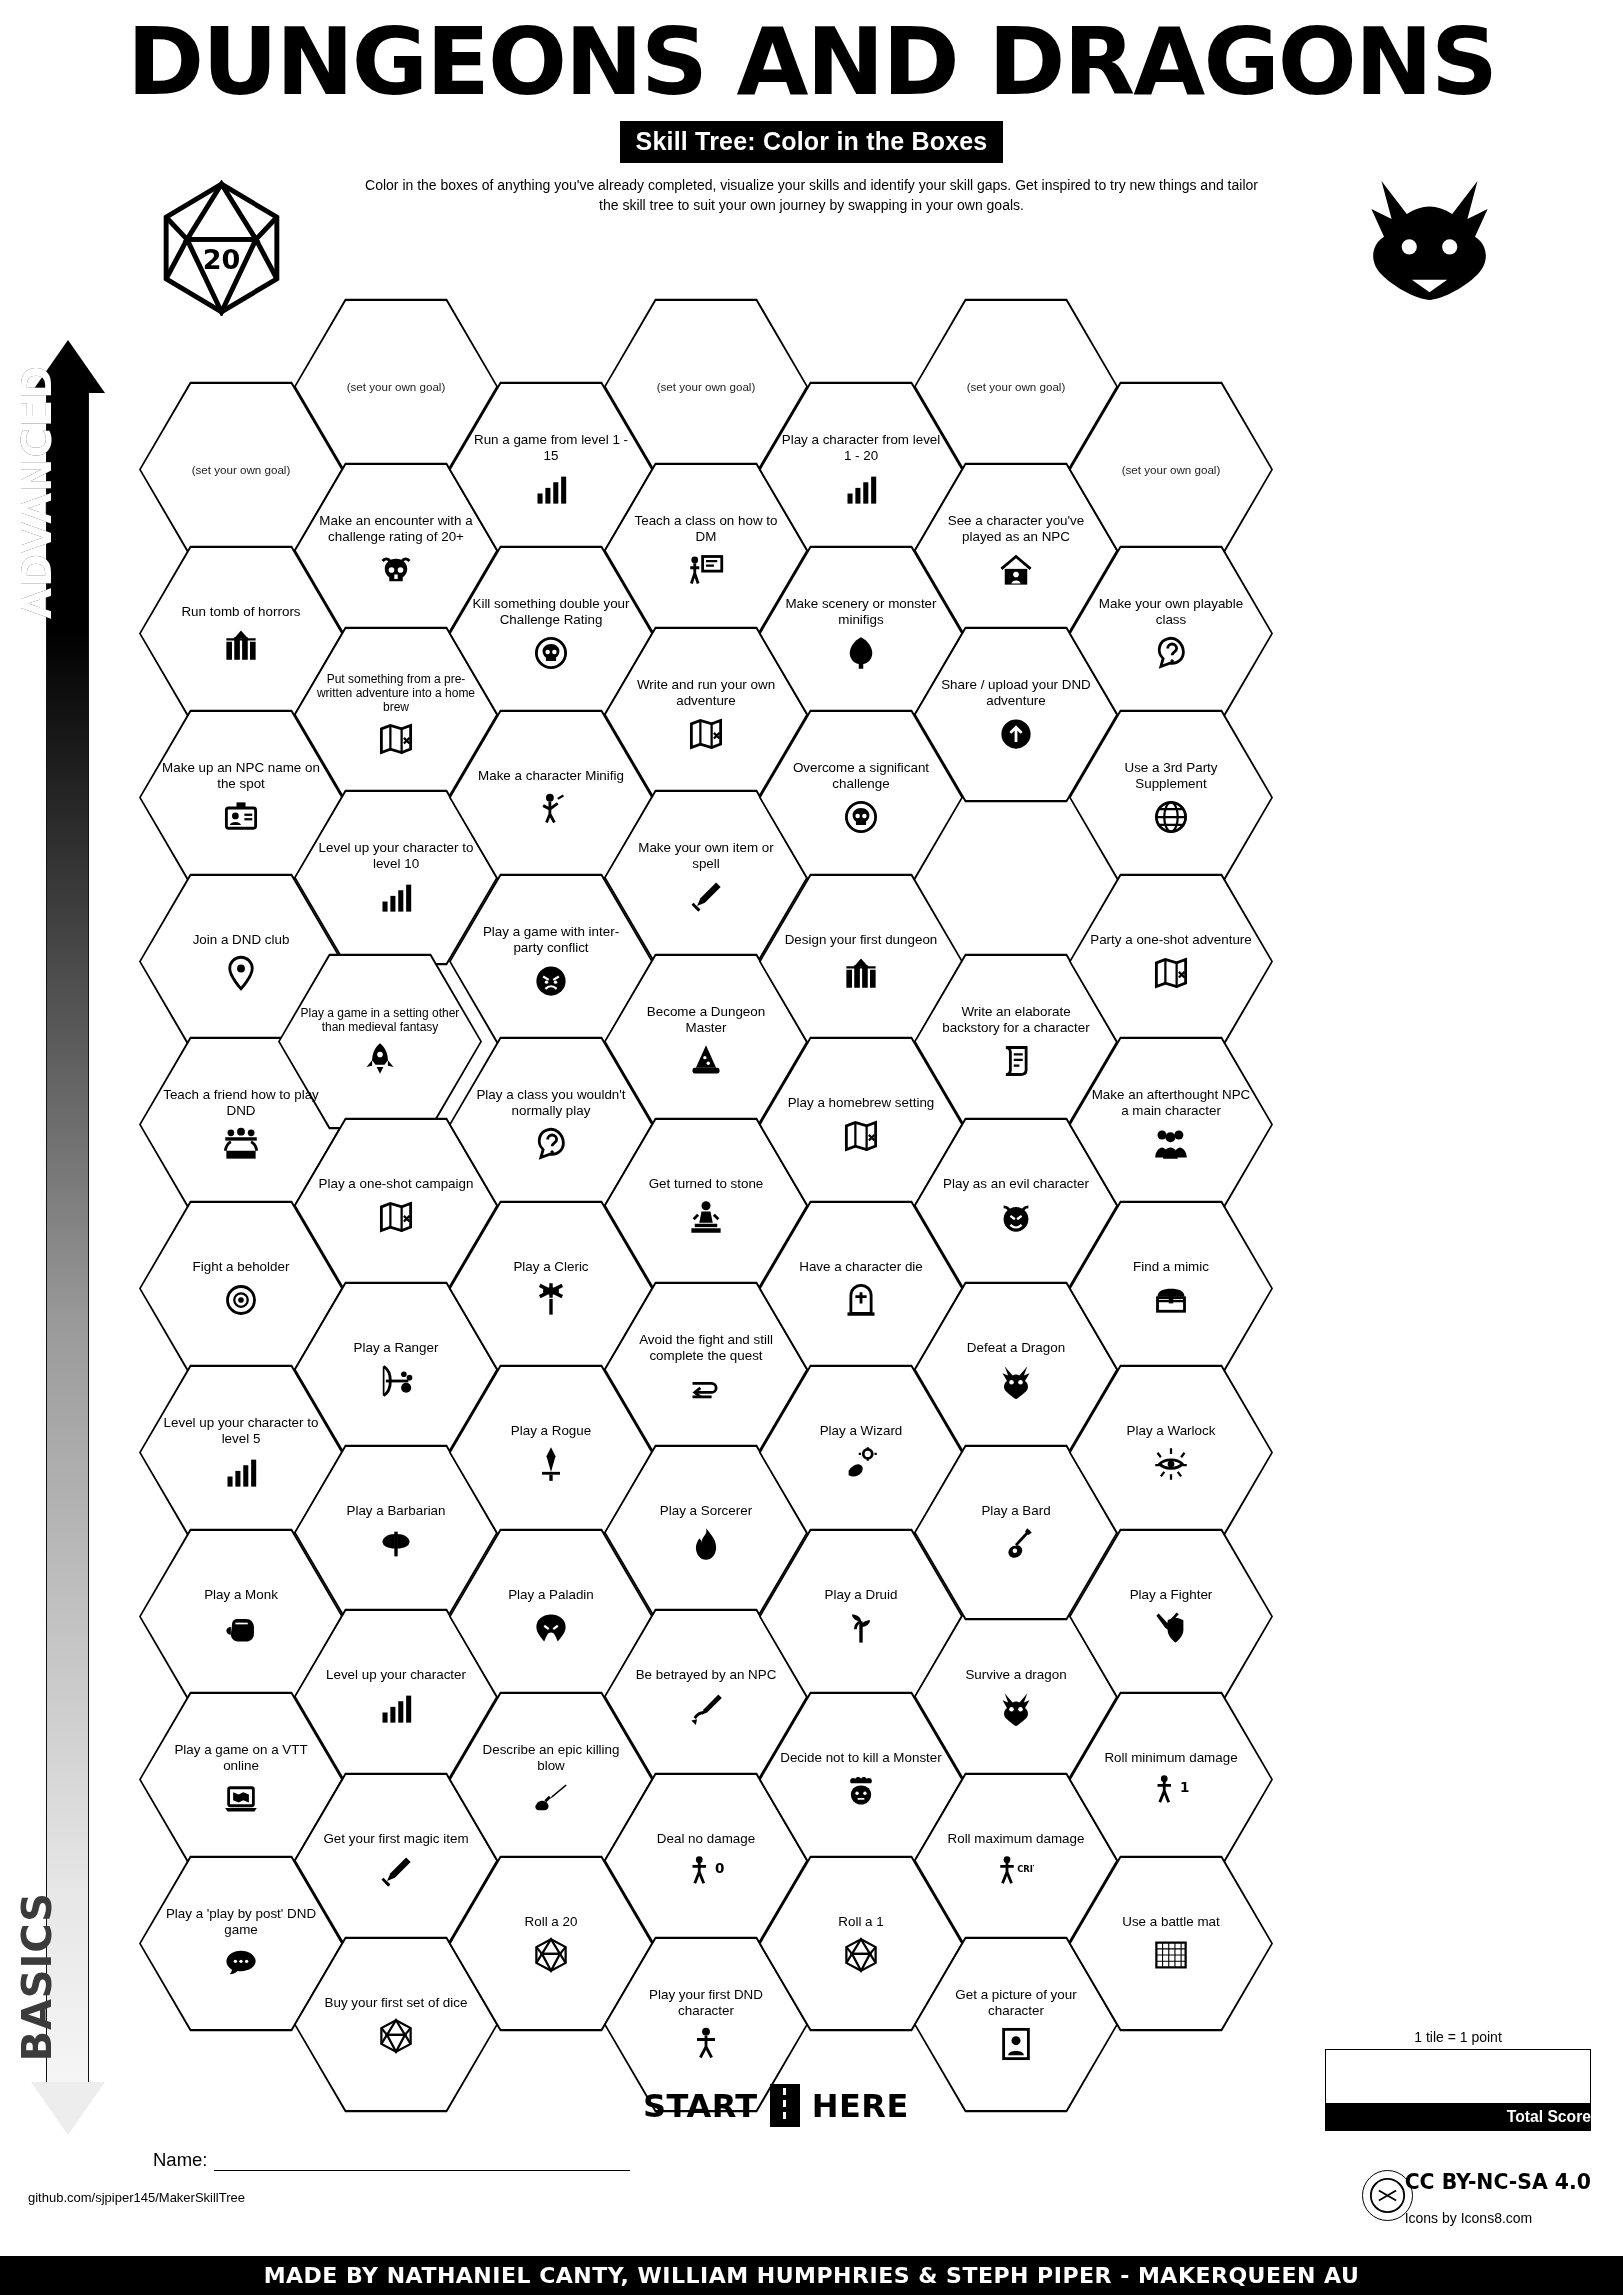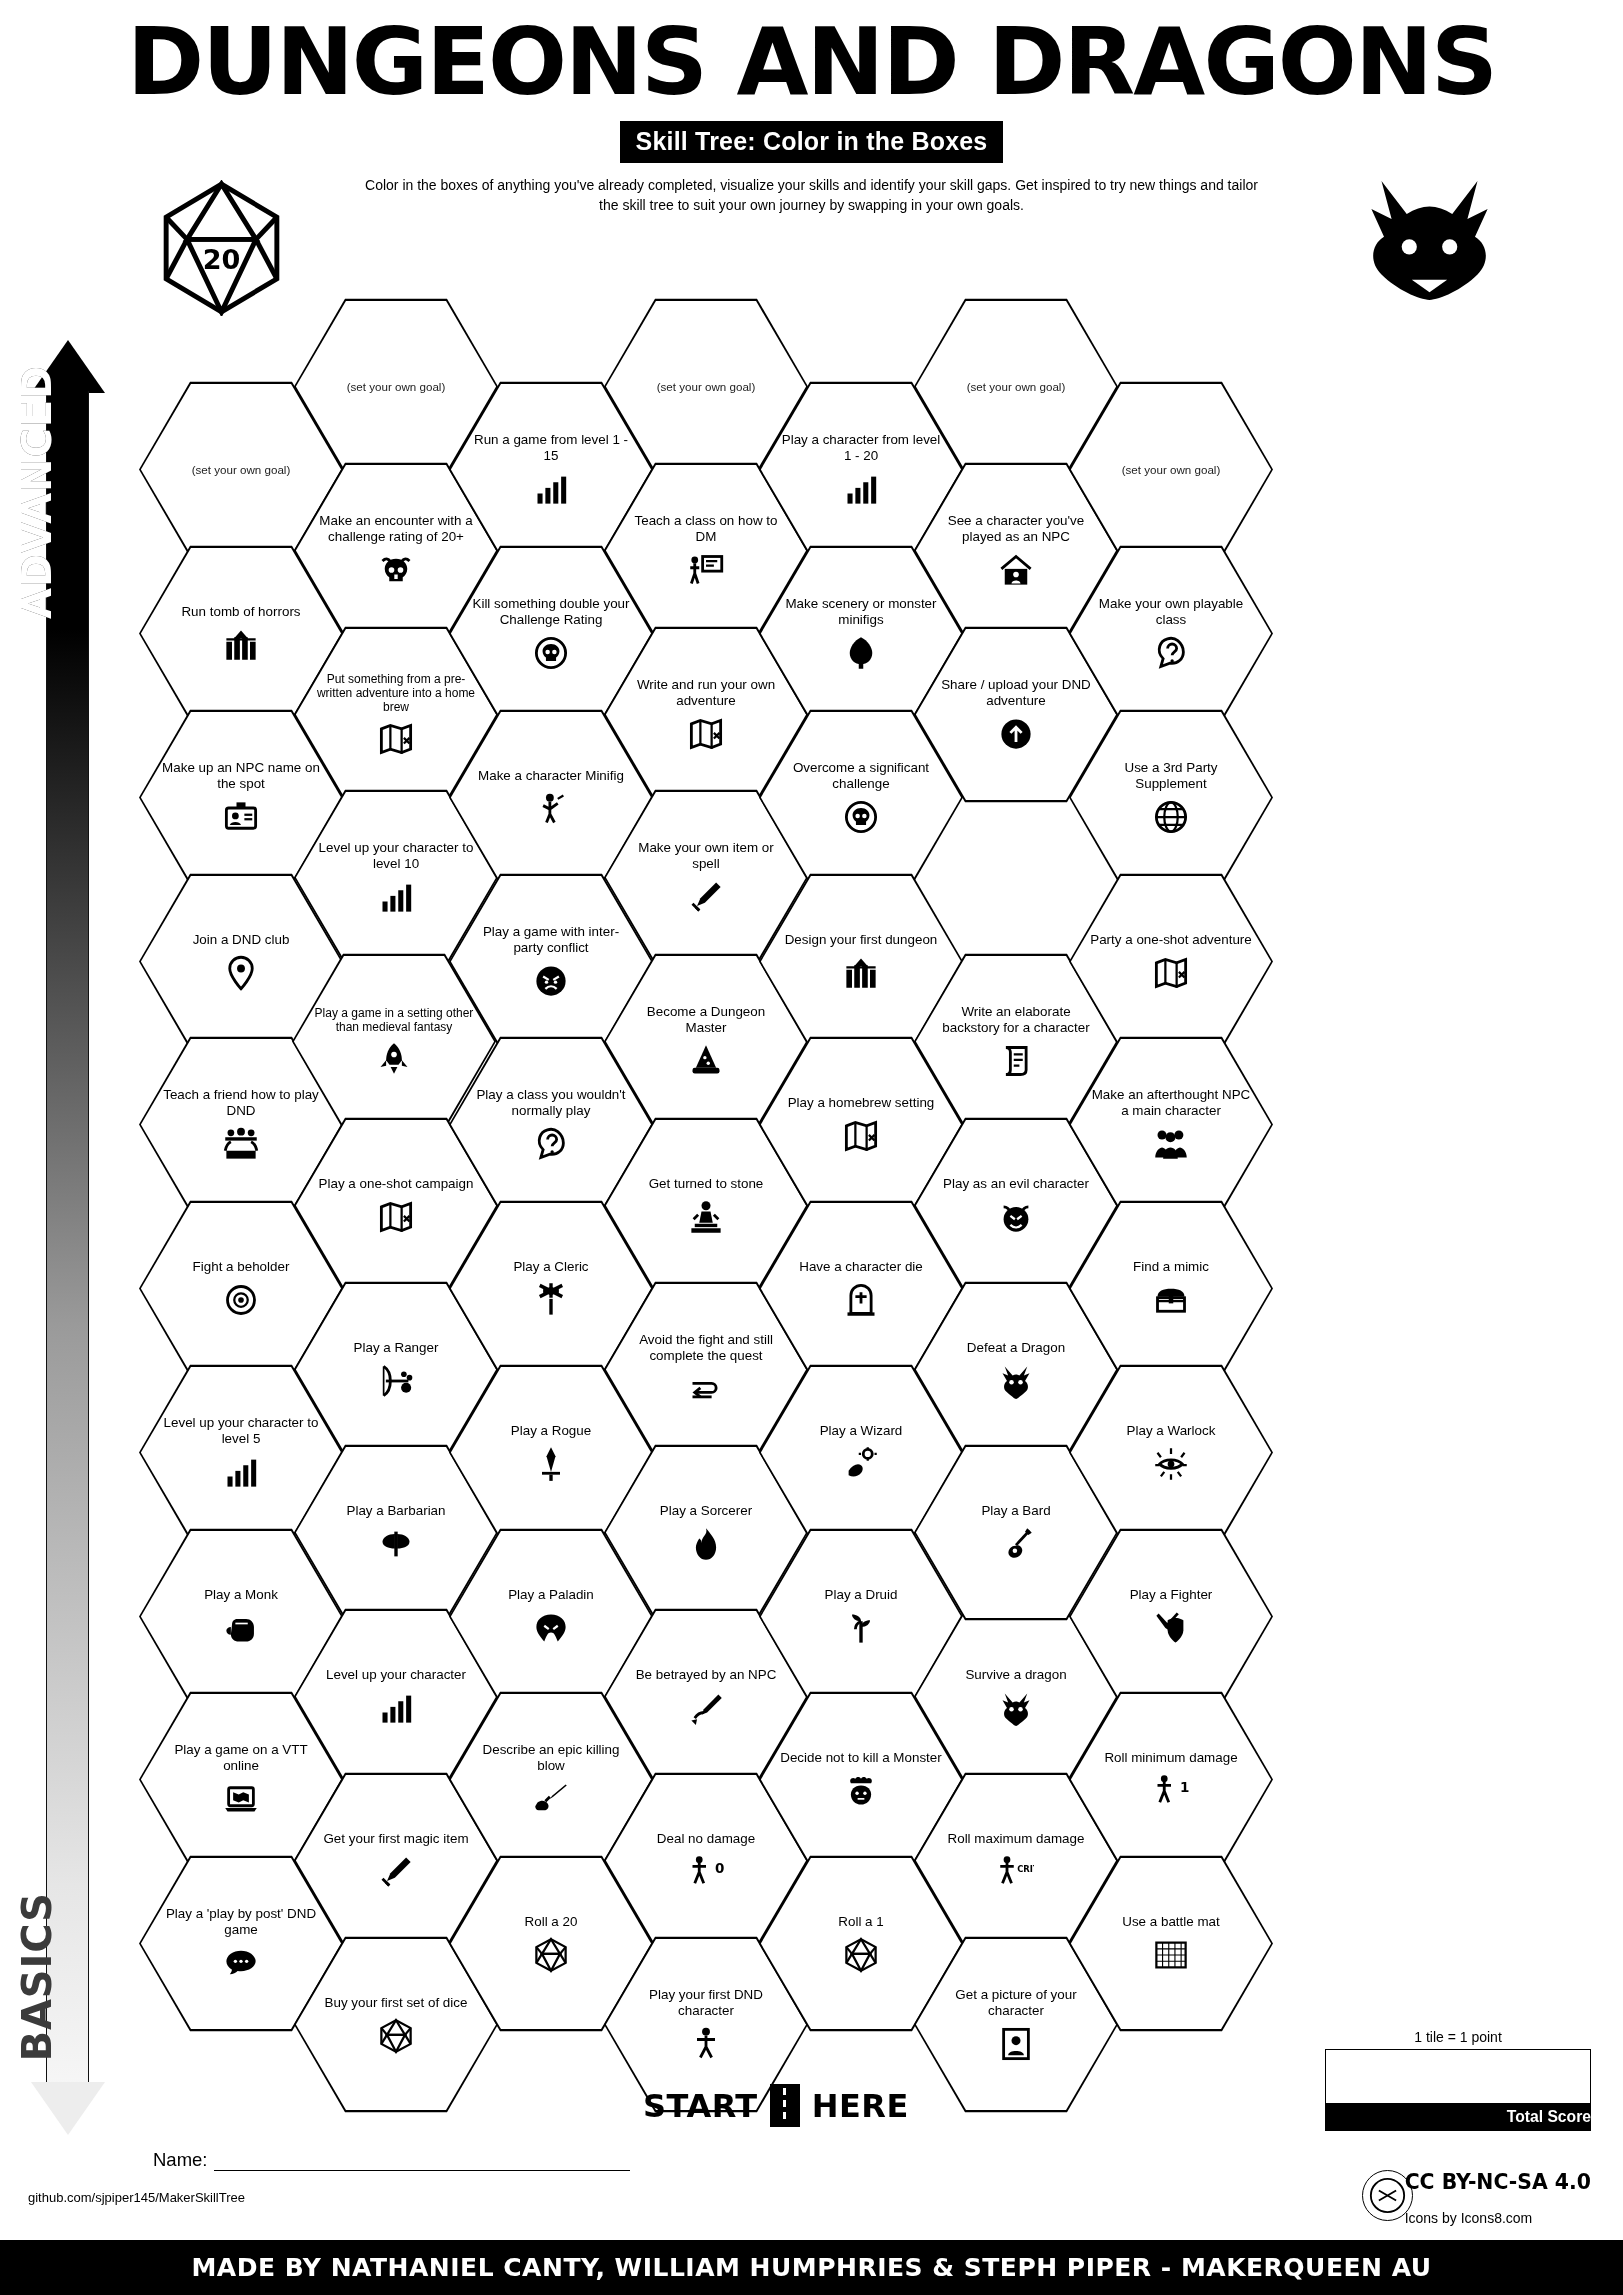--- a/index.html
+++ b/index.html
@@ -155,24 +155,24 @@
   #license .cc { font-size:20.4px; font-weight:bold; font-family:"DejaVu Sans",sans-serif;}
   #license .icons8 { font-size:14px; margin-top:16px; }
   #cc-badge {
     position:absolute; right:210px; top:2170px; width:51px; height:51px;
     border:1.9px solid #000; border-radius:50%;
     display:flex; align-items:center; justify-content:center;
   }
 
   
   #footer {
-    position:absolute; left:0; bottom:0; width:1623px; height:55px;
+    position:absolute; left:0; bottom:0; width:1623px; height:39px;
     background:#000; color:#fff;
     display:flex; align-items:center; justify-content:center;
-    font-size:25px; font-weight:bold; letter-spacing:0.5px;
+    font-size:22px; font-weight:bold; letter-spacing:0.5px;
     font-family:"DejaVu Sans", sans-serif;
   }
 </style>
 </head>
 <body>
 
 <div id="title">DUNGEONS AND DRAGONS</div>
 <div id="subtitle-wrap">
   <span id="subtitle">Skill Tree: Color in the Boxes</span>
 </div>
@@ -390,21 +390,21 @@
         <div class="ico">
           <svg viewBox="0 0 64 64">
             <rect x="8" y="40" width="9" height="18" fill="#000"></rect>
             <rect x="22" y="30" width="9" height="28" fill="#000"></rect>
             <rect x="36" y="20" width="9" height="38" fill="#000"></rect>
             <rect x="50" y="10" width="9" height="48" fill="#000"></rect>
           </svg>
         </div>
       </div>
     </div>
-    <div class="hex small" style="left: 292px; top: 951px; text-align: center;">
+    <div class="hex small" style="left: 278px; top: 951px; text-align: center;">
       <div class="shape"></div>
       <div class="inner"></div>
       <div class="content">
         <div class="label">Play a game in a setting other than medieval fantasy</div>
         <div class="ico">
           <svg viewBox="0 0 64 64">
             <path d="M32 4c10 8 14 20 14 30l-6 8H24l-6-8c0-10 4-22 14-30z" fill="#000"></path>
             <circle cx="32" cy="24" r="5" fill="#fff"></circle>
             <path d="M18 34L8 46l10-2zM46 34l10 12-10-2z" fill="#000"></path>
             <path d="M26 46h12l-6 12z" fill="#000"></path>

